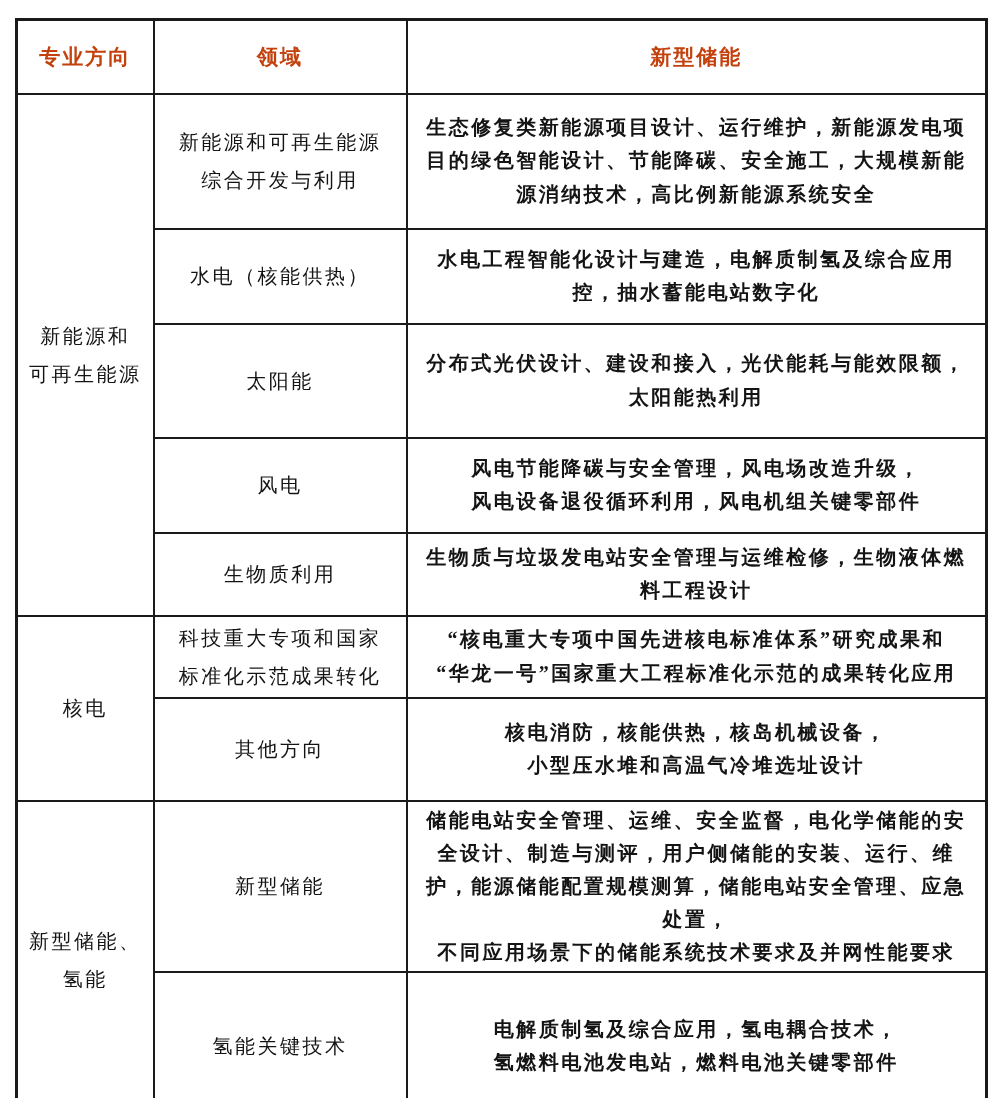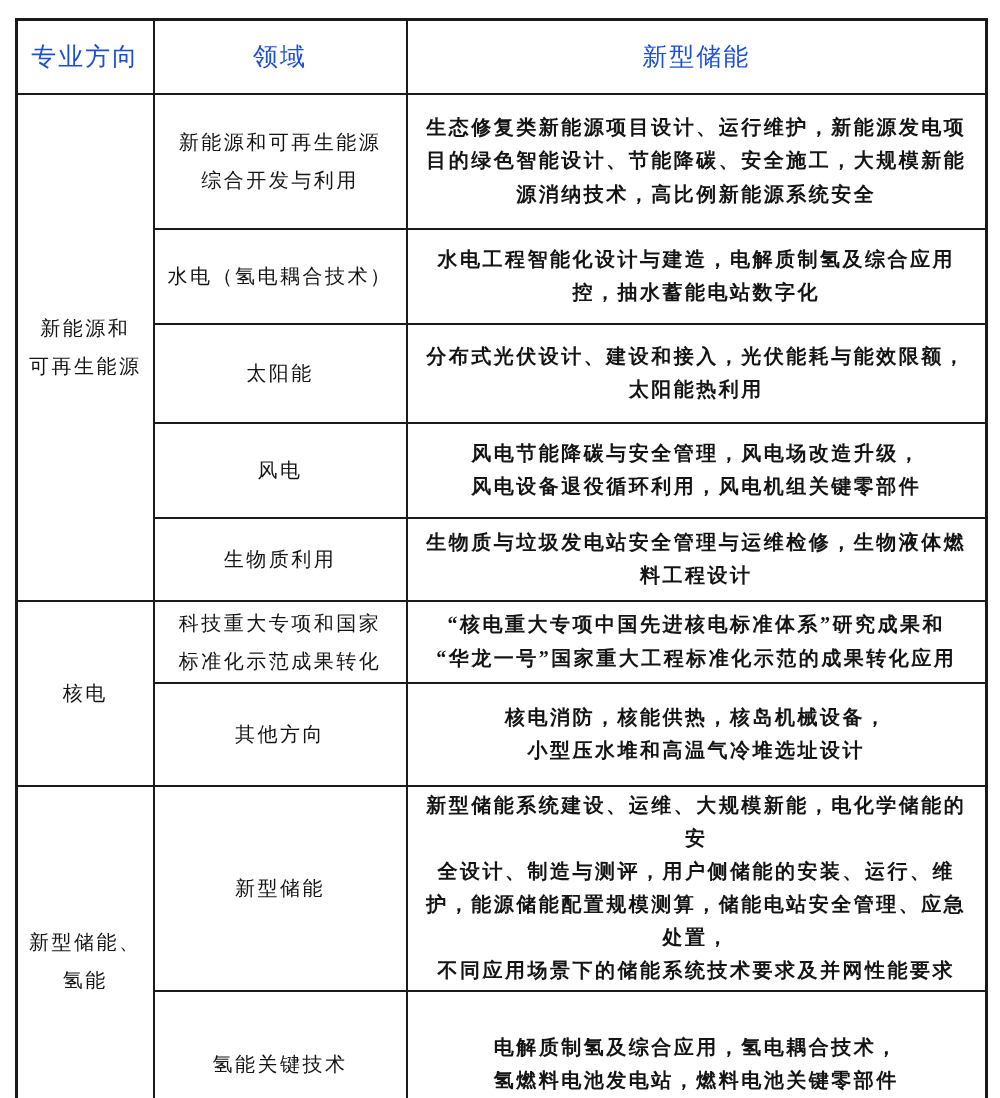--- a/index.html
+++ b/index.html
@@ -30,42 +30,42 @@
   th, td {
     border: 2px solid #1a1a1a;
     text-align: center;
     vertical-align: middle;
     white-space: pre-line;
     padding: 2px 8px;
     overflow: hidden;
   }
   th {
     font-family: "Liberation Sans", sans-serif;
-    font-weight: normal;
-    font-size: 25px;
+    font-weight: bold;
+    font-size: 21px;
     letter-spacing: 2px;
-    color: #1d4ed8;
+    color: #c2410c;
   }
   td {
     font-family: "Liberation Serif", serif;
     font-size: 20px;
     letter-spacing: 2.5px;
     color: #141414;
   }
   td.cat-cell, td.field-cell {
     line-height: 1.9;
   }
   td.focus-cell {
     line-height: 1.66;
     font-weight: bold;
   }
   tr.hrow  { height: 74px; }
   tr.r1    { height: 135px; }
   tr.r2    { height: 95px; }
-  tr.r3    { height: 99px; }
+  tr.r3    { height: 114px; }
   tr.r4    { height: 95px; margin-left: 28px; }
   tr.r5    { height: 83px; }
   tr.r6    { height: 82px; }
   tr.r7    { height: 103px; }
   tr.r8    { height: 170px; }
   tr.r9    { height: 147px; padding-left: 20px; }
 </style>
 </head>
 <body>
 
@@ -86,21 +86,21 @@
       <tr class="r1">
         <td class="cat-cell" rowspan="5">新能源和
 可再生能源</td>
         <td class="field-cell">新能源和可再生能源
 综合开发与利用</td>
         <td class="focus-cell">生态修复类新能源项目设计、运行维护，新能源发电项
 目的绿色智能设计、节能降碳、安全施工，大规模新能
 源消纳技术，高比例新能源系统安全</td>
       </tr>
       <tr class="r2">
-        <td class="field-cell">水电（氢电耦合技术）</td>
+        <td class="field-cell">水电（核能供热）</td>
         <td class="focus-cell">水电工程智能化设计与建造，电解质制氢及综合应用
 控，抽水蓄能电站数字化</td>
       </tr>
       <tr class="r3">
         <td class="field-cell">太阳能</td>
         <td class="focus-cell">分布式光伏设计、建设和接入，光伏能耗与能效限额，
 太阳能热利用</td>
       </tr>
       <tr class="r4">
         <td class="field-cell">风电</td>
@@ -123,21 +123,21 @@
       <tr class="r7">
         <td class="field-cell">其他方向</td>
         <td class="focus-cell">核电消防，核能供热，核岛机械设备，
 小型压水堆和高温气冷堆选址设计</td>
       </tr>
 
       <tr class="r8">
         <td class="cat-cell" rowspan="2">新型储能、
 氢能</td>
         <td class="field-cell">新型储能</td>
-        <td class="focus-cell">新型储能系统建设、运维、大规模新能，电化学储能的安
+        <td class="focus-cell">储能电站安全管理、运维、安全监督，电化学储能的安
 全设计、制造与测评，用户侧储能的安装、运行、维
 护，能源储能配置规模测算，储能电站安全管理、应急
 处置，
 不同应用场景下的储能系统技术要求及并网性能要求</td>
       </tr>
       <tr class="r9">
         <td class="field-cell">氢能关键技术</td>
         <td class="focus-cell">电解质制氢及综合应用，氢电耦合技术，
 氢燃料电池发电站，燃料电池关键零部件</td>
       </tr>

